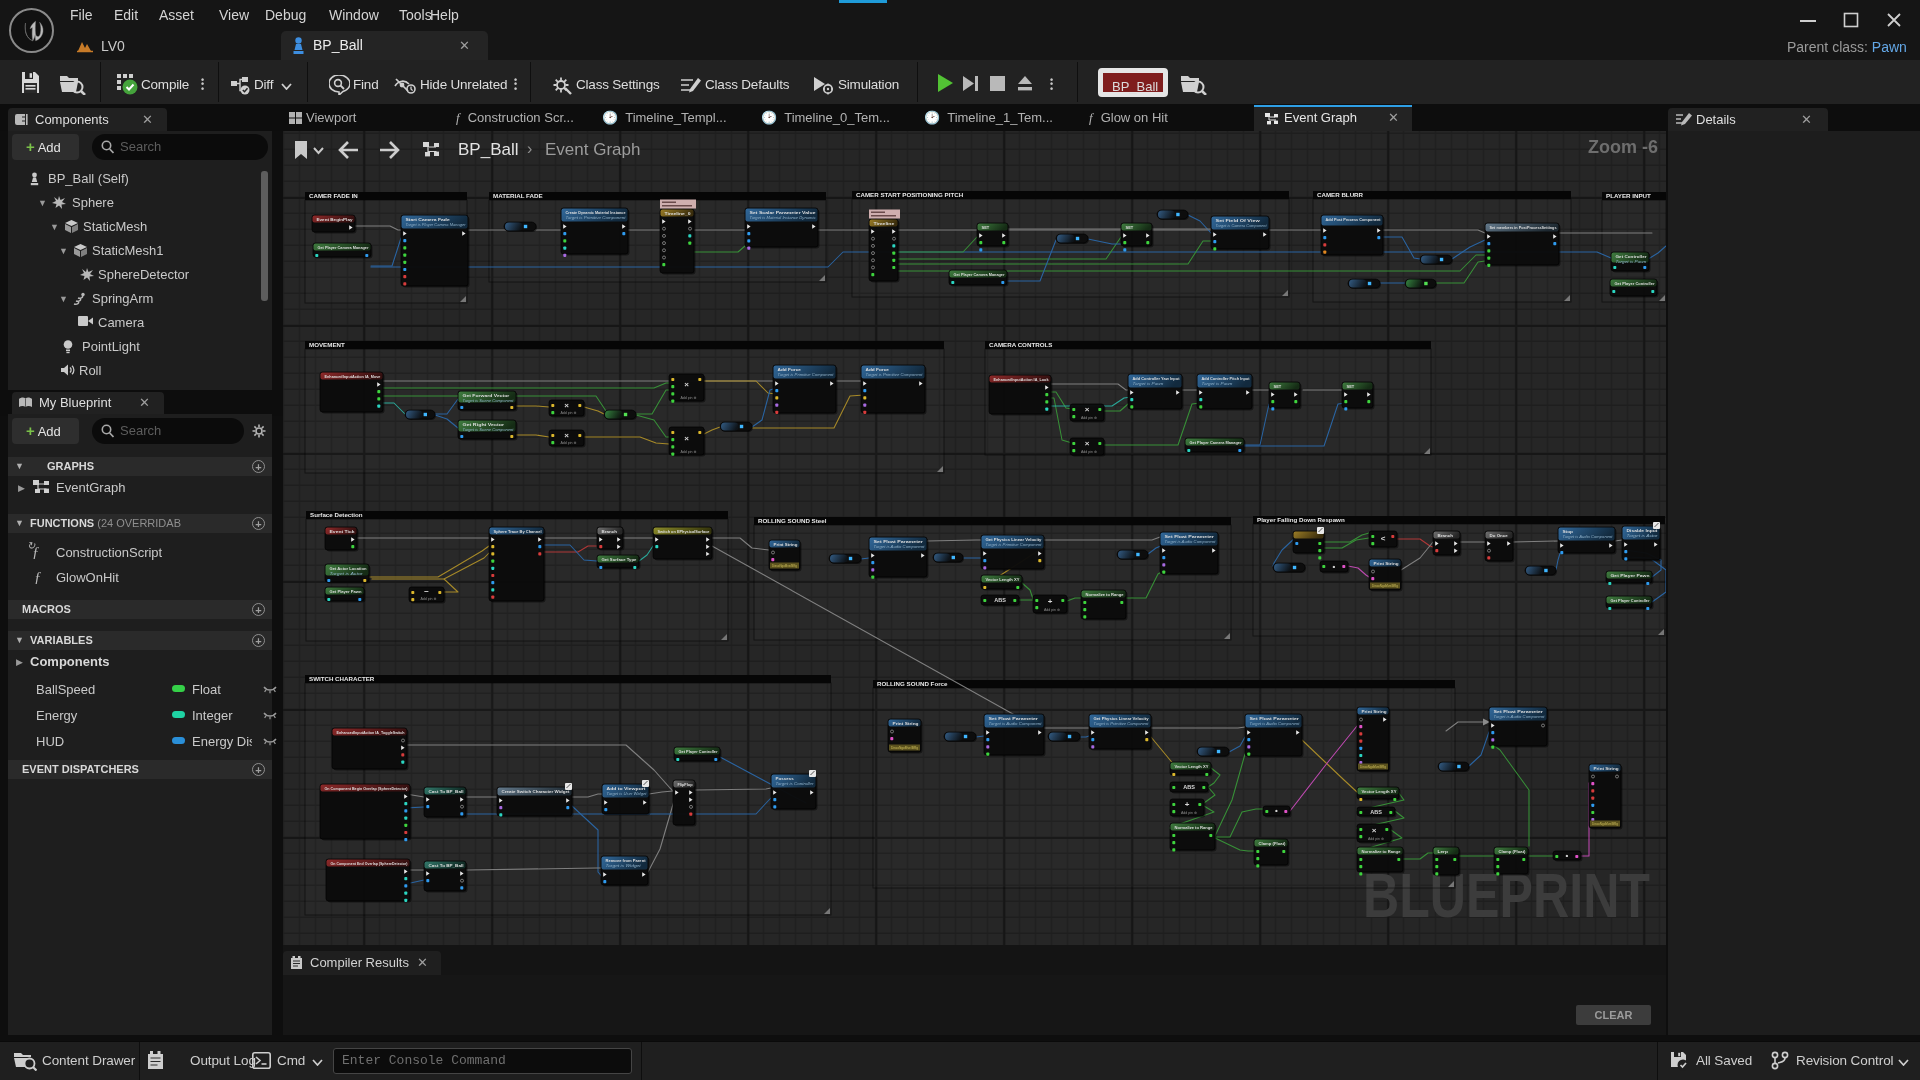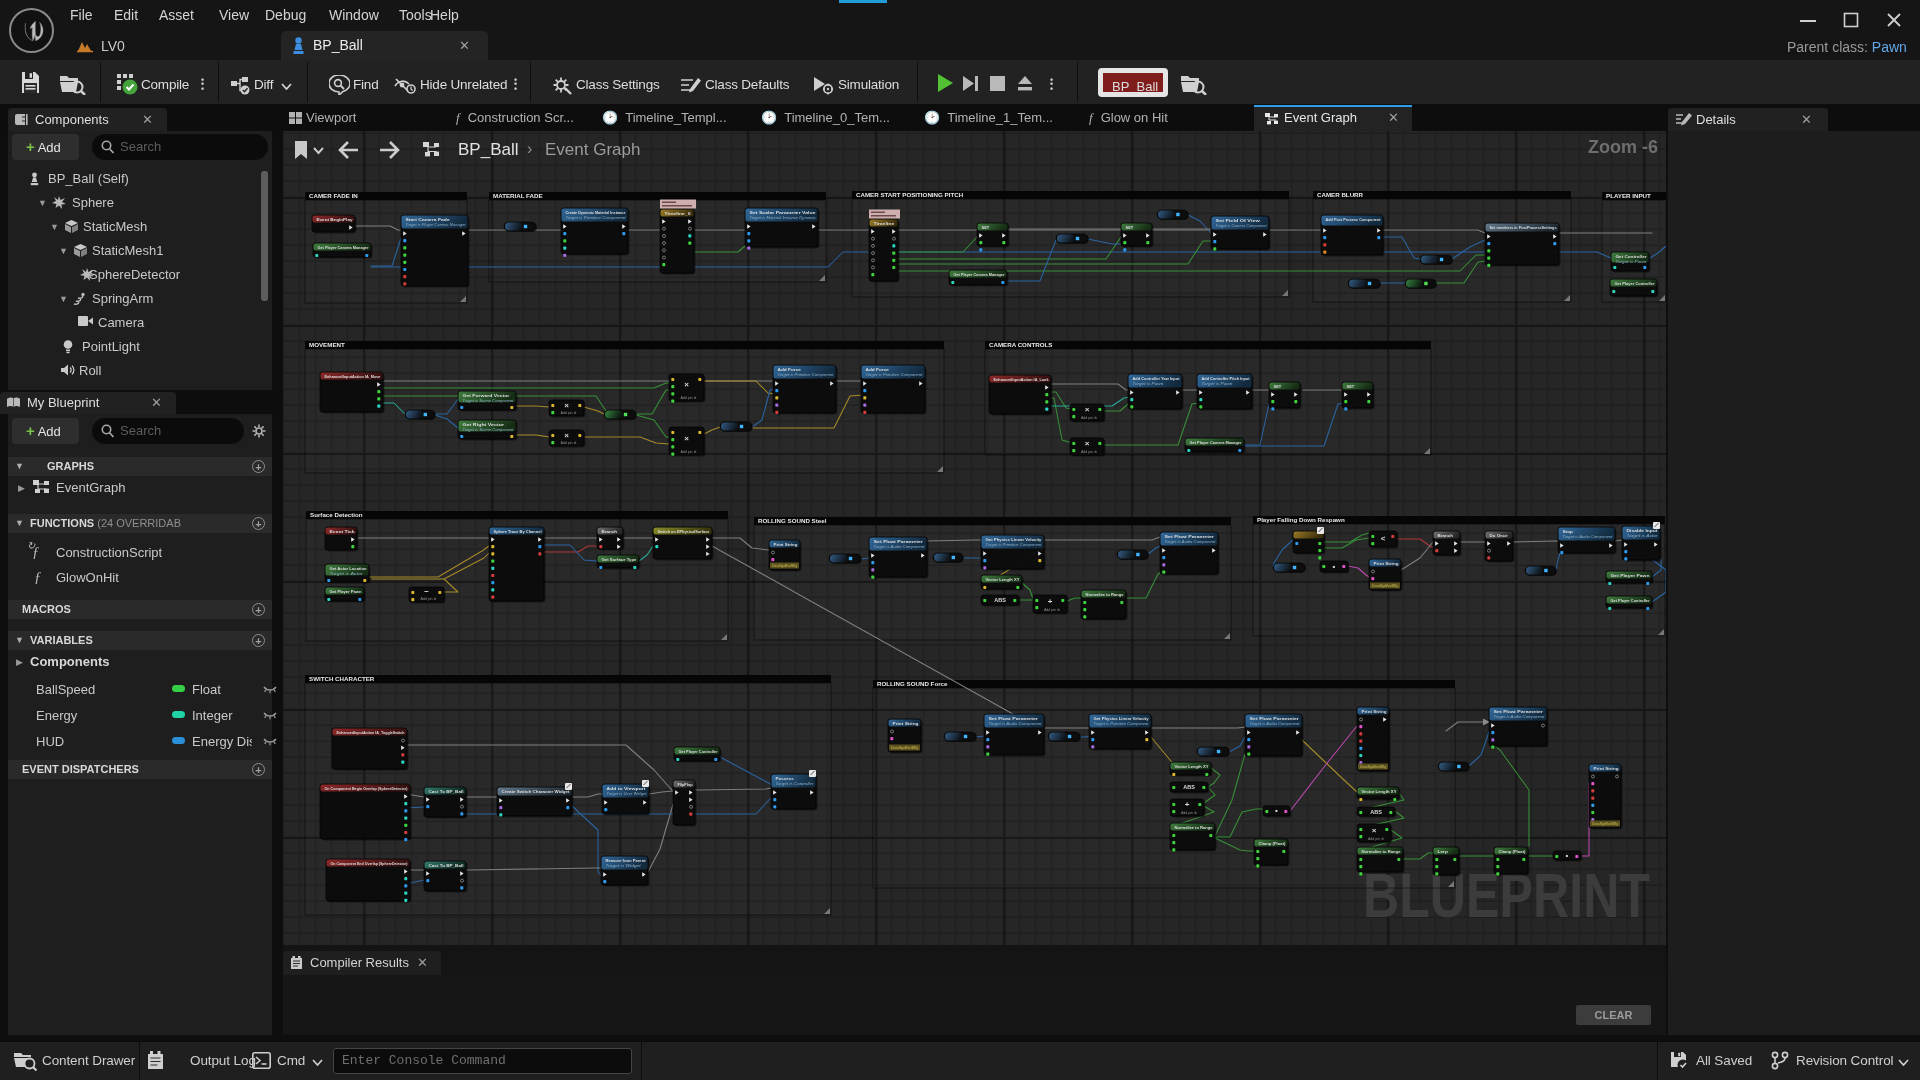--- a/index.html
+++ b/index.html
@@ -290,21 +290,21 @@
           </svg>
         </span>
         <span style="position:absolute;left:84px">StaticMesh1</span>
       </div>
       <div class="treerow" style="top: 132px;">
         <span class="icon" style="left:72px;top:5px">
           <svg width="14" height="13" viewBox="0 0 14 13">
             <path d="M7 0 L8.5 4 L13 2 L10 6 L14 8 L9.5 8.5 L10 13 L7 9.5 L3.5 12 L4.5 8 L0 7 L4 5 L2 1 L6 4 Z" fill="#b9b9b9"></path>
           </svg>
         </span>
-        <span style="position:absolute;left:81px">SphereDetector</span>
+        <span style="position:absolute;left:90px">SphereDetector</span>
       </div>
       <div class="treerow" style="top: 156px;">
         <span style="position:absolute;left:51px;top:0;color:#9a9a9a;font-size:9px">▼</span>
         <span class="icon" style="left:64px;top:5px">
           <svg width="13" height="14" viewBox="0 0 13 14">
             <g fill="none" stroke="#b9b9b9" stroke-width="1.5">
               <path d="M2 12 C5 13 8 11 6 9.5"></path>
               <path d="M4 9 C7 10 10 8 8 6.5"></path>
               <path d="M6 6 C9 7 12 5 10 3.5"></path>
             </g>
@@ -337,21 +337,21 @@
           <svg width="14" height="12" viewBox="0 0 14 12">
             <path d="M0 4 h3 L7 0.5 V11.5 L3 8 H0 Z" fill="#c9c9c9"></path>
             <path d="M9 3.5 C10.5 4.8 10.5 7.2 9 8.5 M11 1.8 C13.5 4 13.5 8 11 10.2" stroke="#c9c9c9" stroke-width="1.3" fill="none"></path>
           </svg>
         </span>
         <span style="position:absolute;left:71px">Roll</span>
       </div>
       <div style="position: absolute; right: 4px; top: 40px; width: 7px; height: 130px; background: rgb(93, 93, 93); border-radius: 3px;"></div>
     </div>
   <div class="abs tabstrip" style="left:0;top:390px;width:283px;height:26px;background:#0d0d0d"></div>
-  <div class="abs ptab" style="left:0;top:392px;width:176px;height:22px;line-height:22px">
+  <div class="abs ptab" style="left:12px;top:392px;width:152px;height:22px;line-height:22px">
     <svg class="icon" style="left:6px;top:4px" width="15" height="13" viewBox="0 0 15 13">
         <path d="M1 3 C3 1 6 1 7.5 2.5 C9 1 12 1 14 3 L14 11 C12 9.5 9 9.5 7.5 11 C6 9.5 3 9.5 1 11 Z" fill="#b9b9b9"></path>
         <path d="M7.5 2.5 V11" stroke="#5a5a5a" stroke-width="1"></path>
       </svg>
     <span style="margin-left:27px">My Blueprint</span><span class="tabx" style="position:absolute;right:14px">✕</span>
   </div>
   <div class="abs panelbody" style="left:8px;top:414px;width:264px;height:621px" id="mybp-panel">
     <div class="addbtn" style="left:4px;top:4px;width:67px;height:26px;line-height:26px"><span style="color:#7bc24a;font-weight:bold;margin-left:14px;font-size:15px">+</span> Add</div>
     <div class="searchbox" style="left:84px;top:4px;width:152px;height:26px;line-height:26px"><svg style="position:absolute;left:9px;top:6px" width="13" height="14" viewBox="0 0 13 14">
           <circle cx="5.5" cy="5.5" r="4.2" fill="none" stroke="#a8a8a8" stroke-width="1.6"></circle>

